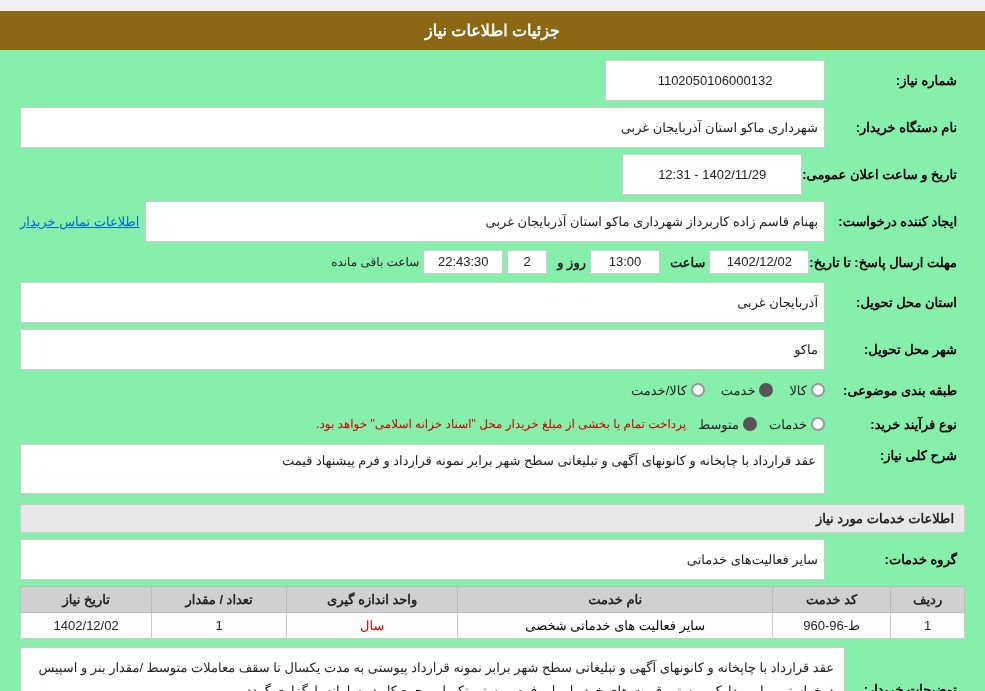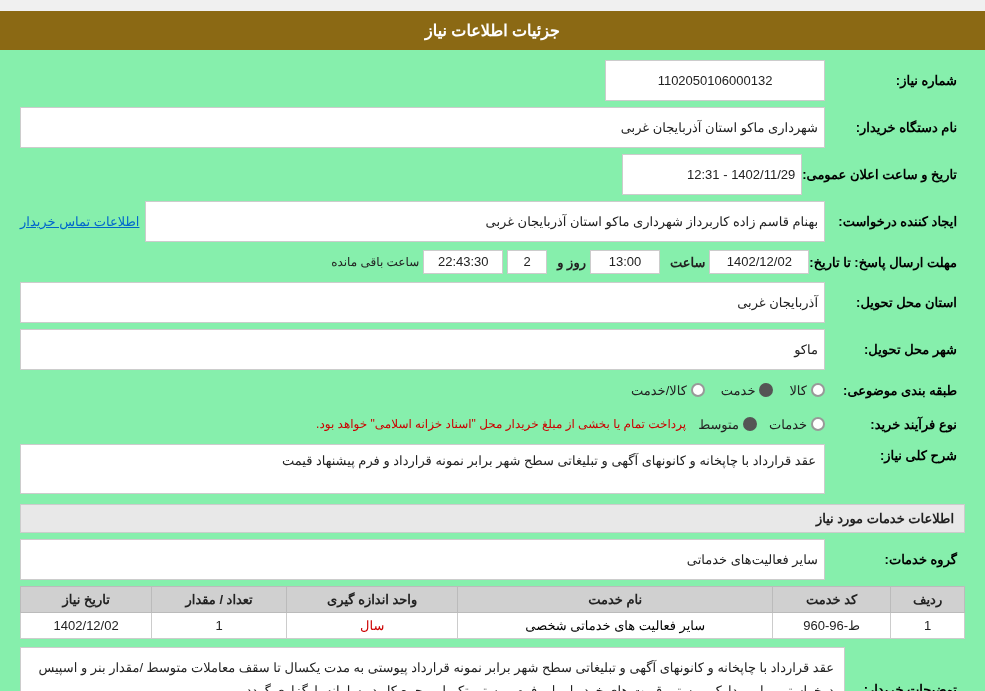--- a/index.html
+++ b/index.html
@@ -227,21 +227,21 @@
       <div class="field-box" style="max-width:220px; text-align:center;">1102050106000132</div>
     </div>
 
     <div class="form-row">
       <span class="label">نام دستگاه خریدار:</span>
       <div class="field-box">شهرداری ماکو استان آذربایجان غربی</div>
     </div>
 
     <div class="form-row">
       <span class="label">تاریخ و ساعت اعلان عمومی:</span>
-      <div class="field-box" style="max-width:180px; ">1402/11/29 - 12:31</div>
+      <div class="field-box" style="max-width:180px; text-align:center;">1402/11/29 - 12:31</div>
     </div>
 
     <div class="form-row">
       <span class="label">ایجاد کننده درخواست:</span>
       <div class="field-row-inline">
         <div class="field-box" style="flex:1;">بهنام قاسم زاده کاربرداز شهرداری ماکو استان آذربایجان غربی</div>
         <span class="link-text">اطلاعات تماس خریدار</span>
       </div>
     </div>
 

